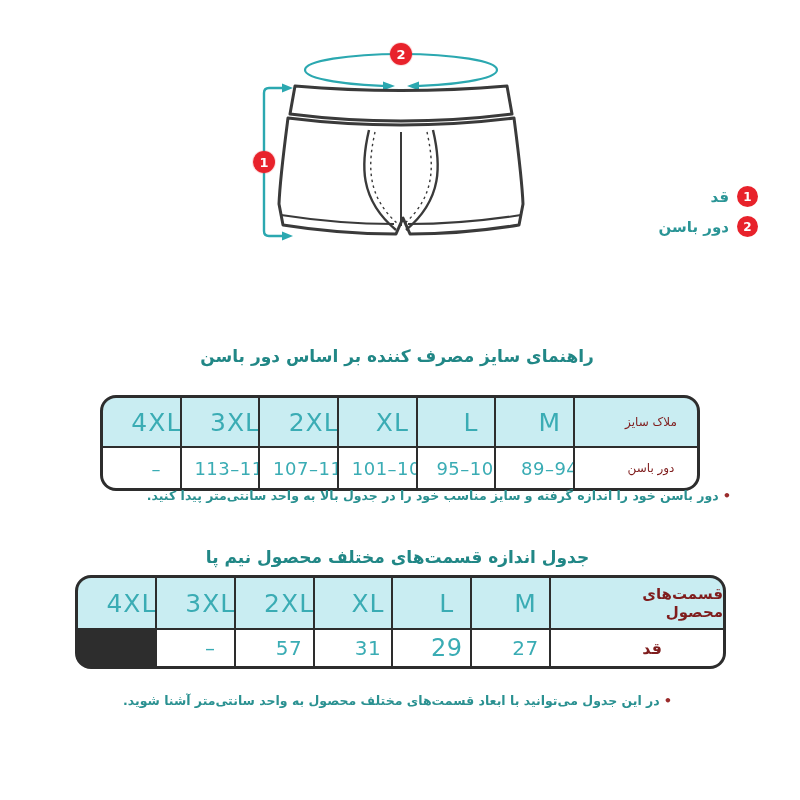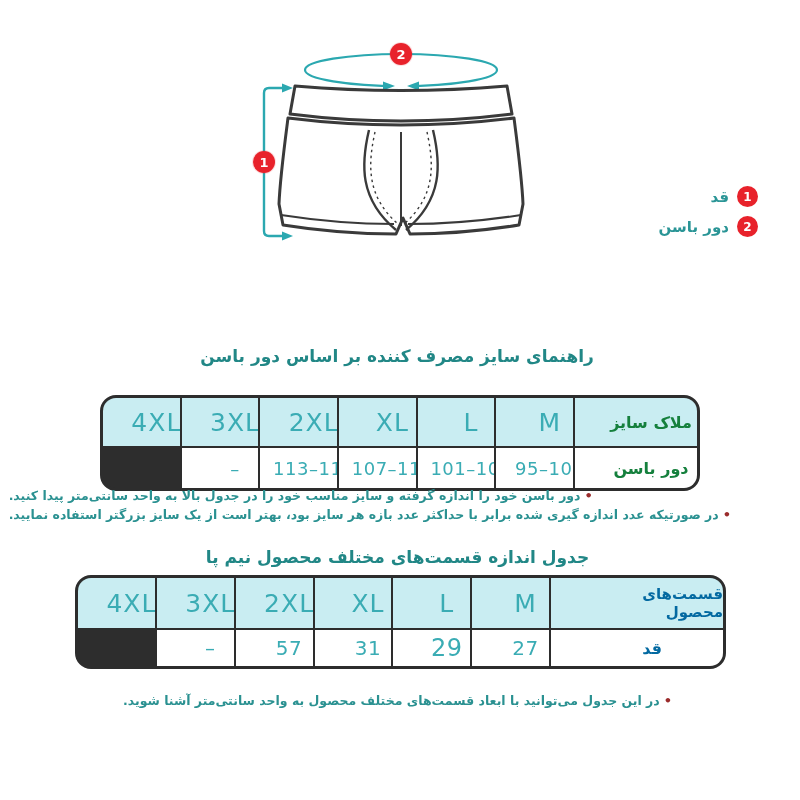--- a/index.html
+++ b/index.html
@@ -53,22 +53,22 @@
   .table-2{left:75px;top:575px;width:645px;height:88px;
     grid-template-columns:172px repeat(6,1fr);grid-template-rows:50px 1fr;}
   .cell{
     display:flex;align-items:center;justify-content:center;background:#ffffff;
     overflow:hidden;
     padding-left:30px;
   }
   .cell.head{background:#c9edf2;}
   .cell.size-label{color:#3aacb4;font-size:25px;font-weight:400;letter-spacing:1px;direction:ltr;}
   .cell.num{color:#3aacb4;font-size:18px;letter-spacing:.5px;direction:ltr;white-space:nowrap;}
-  .cell.row-head-navy{color:#15803d;font-weight:bold;font-size:16px;}
-  .cell.row-head-teal{color:#0369a1;font-weight:bold;font-size:15px;}
+  .cell.row-head-navy{color:#7f1d1d;font-weight:normal;font-size:12px;}
+  .cell.row-head-teal{color:#7f1d1d;font-weight:bold;font-size:15px;}
 
   
   .notes{
     position:absolute;direction:rtl;text-align:left;color:#2a9191;font-weight:bold;
     font-size:12.5px;line-height:18.5px;white-space:nowrap;
   }
   .notes-1{right:69px;top:487px;}
   .notes-2{left:75px;top:692px;width:645px;text-align:center;}
   .bullet{color:#9b2c2c;margin-left:4px;font-size:13px;}
 </style>
@@ -123,30 +123,30 @@
 
   <div class="size-table table-1">
     <div class="cell head row-head-navy">ملاک سایز</div>
     <div class="cell head size-label">M</div>
     <div class="cell head size-label">L</div>
     <div class="cell head size-label">XL</div>
     <div class="cell head size-label">2XL</div>
     <div class="cell head size-label">3XL</div>
     <div class="cell head size-label">4XL</div>
     <div class="cell row-head-navy">دور باسن</div>
+    <div class="cell num">89–94</div>
     <div class="cell num">95–100</div>
     <div class="cell num">101–106</div>
     <div class="cell num">107–112</div>
     <div class="cell num">113–118</div>
     <div class="cell num">–</div>
   </div>
 
   <div class="notes notes-1">
     <div><span class="bullet">•</span><span>دور باسن خود را اندازه گرفته و سایز مناسب خود را در جدول بالا به واحد سانتی‌متر پیدا کنید.</span></div>
-    <div><span class="bullet">•</span><span>در صورتیکه عدد اندازه گیری شده برابر با حداکثر عدد بازه هر سایز بود، بهتر است از یک سایز بزرگتر استفاده نمایید.</span></div>
   </div>
 
   <div class="section-title title-2">جدول اندازه قسمت‌های مختلف محصول نیم پا</div>
 
   <div class="size-table table-2">
     <div class="cell head row-head-teal">قسمت‌های محصول</div>
     <div class="cell head size-label">M</div>
     <div class="cell head size-label">L</div>
     <div class="cell head size-label">XL</div>
     <div class="cell head size-label">2XL</div>

